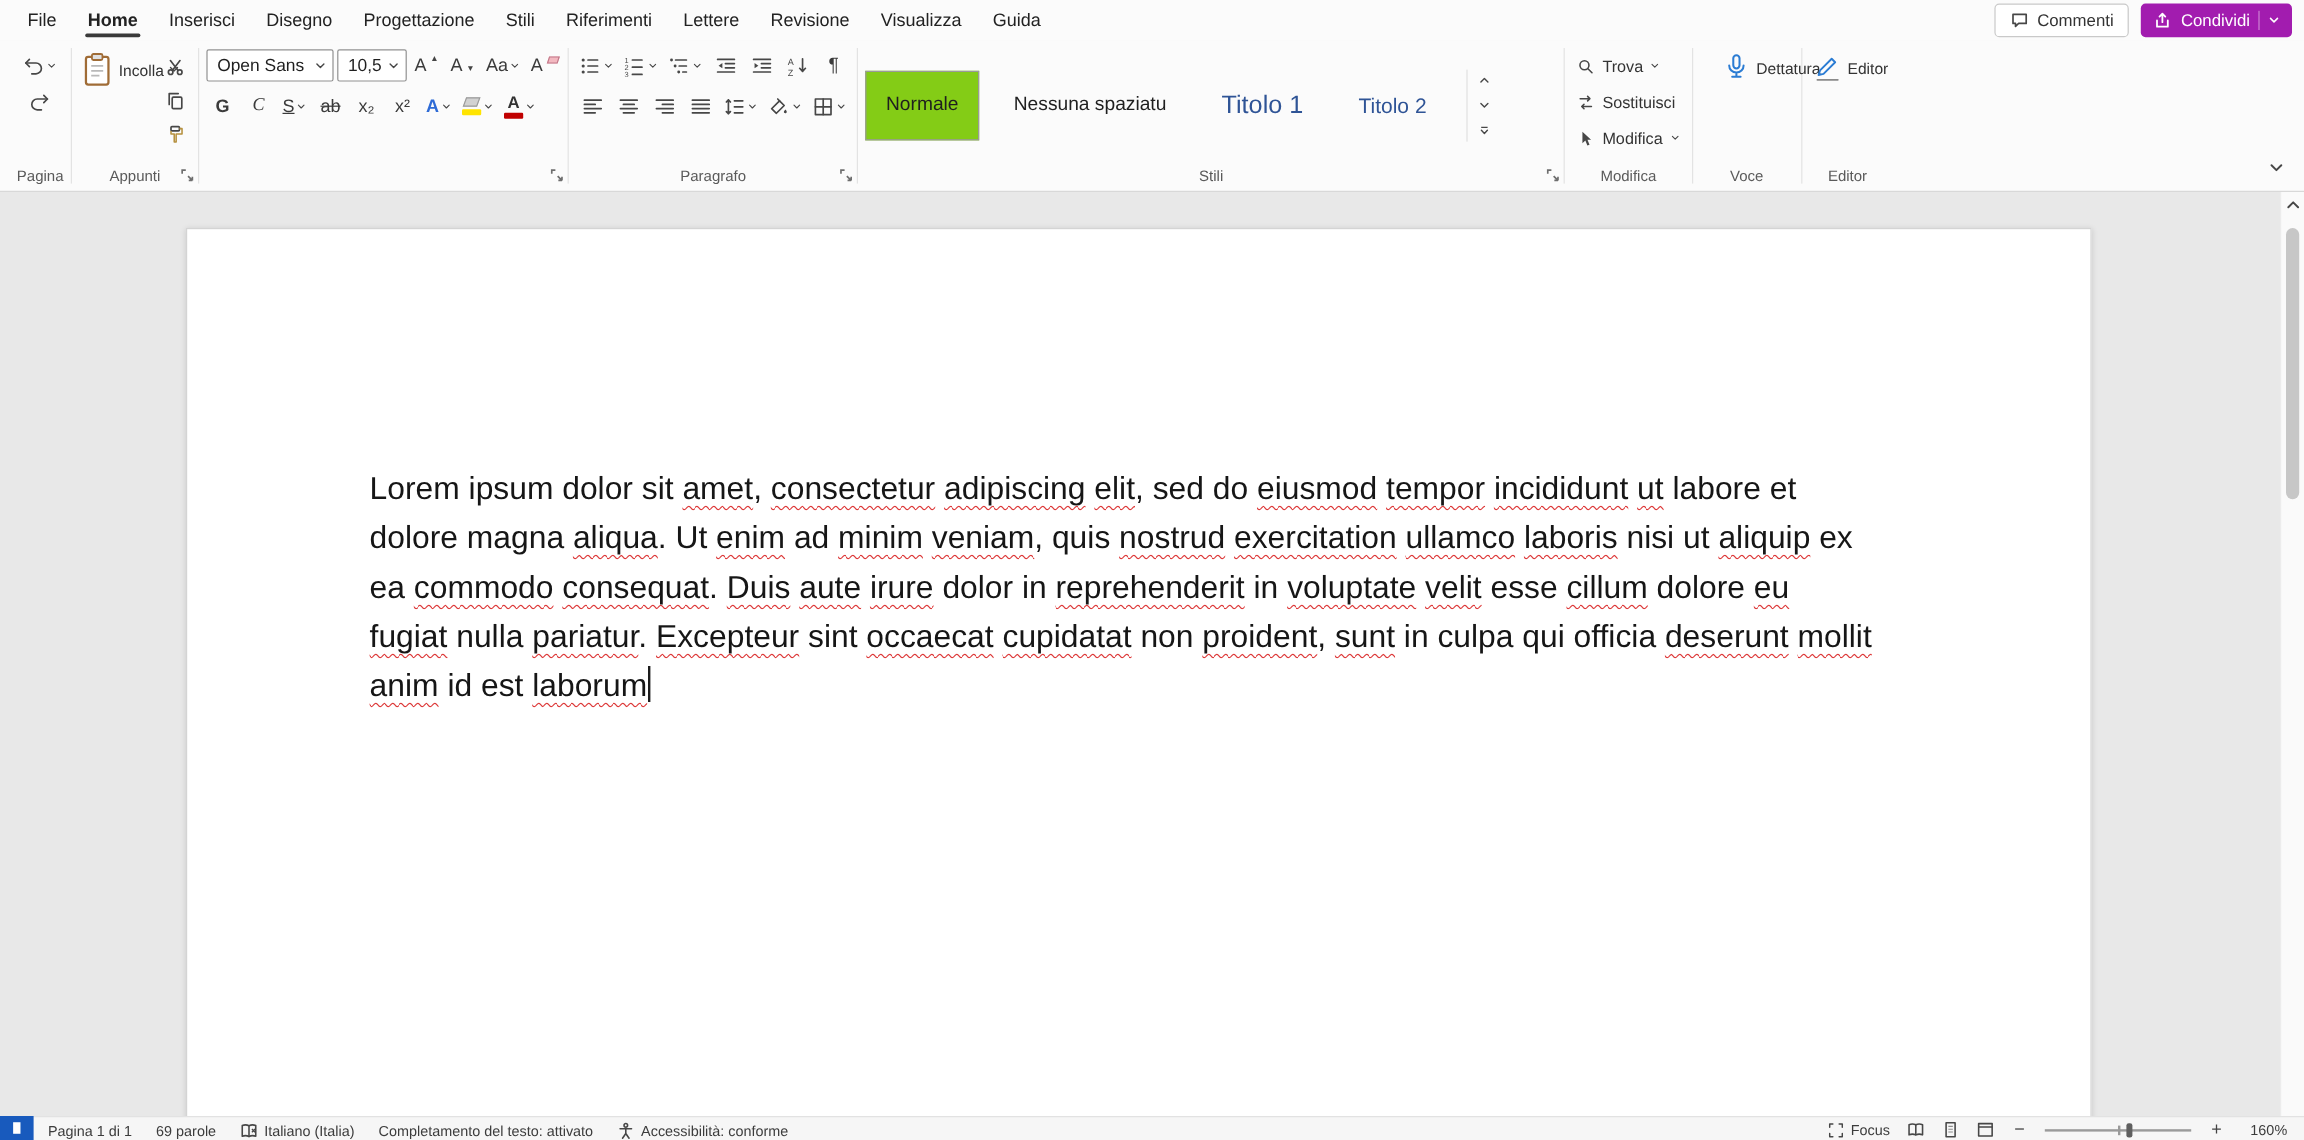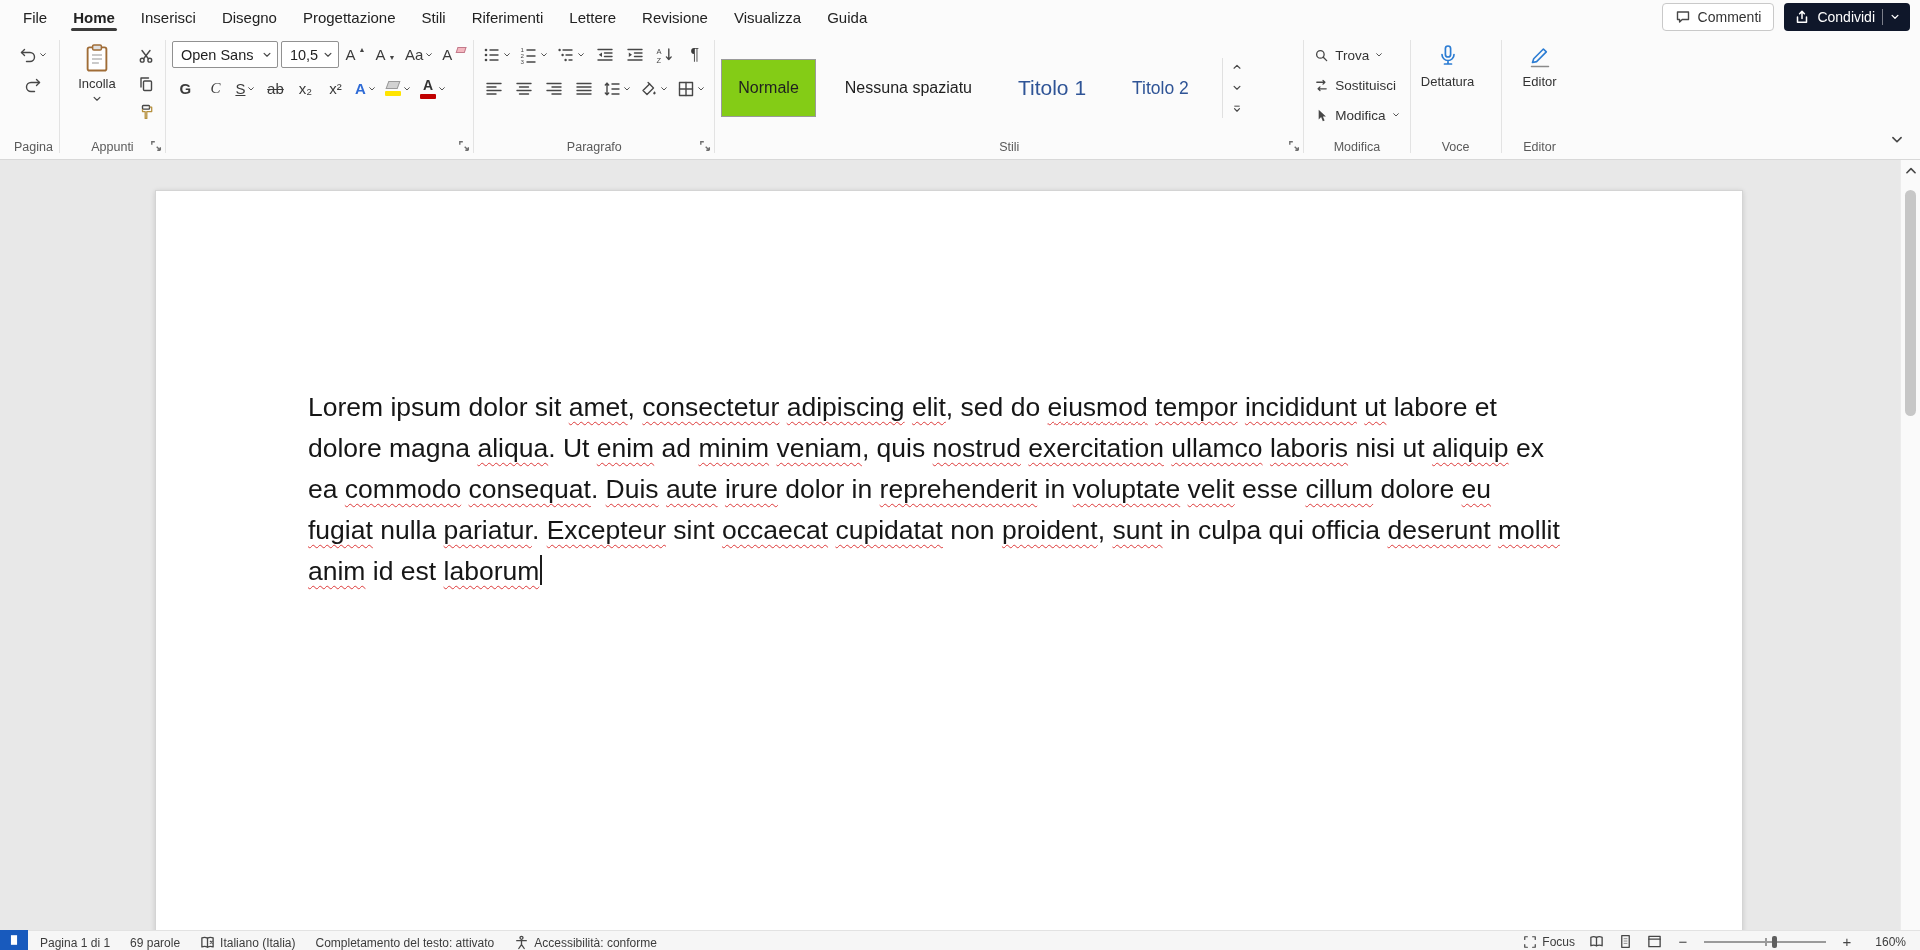--- a/index.html
+++ b/index.html
@@ -9,34 +9,34 @@
   .app{position:relative;width:1920px;height:950px;background:#fbfbfb}
 
   
   .menubar{position:absolute;top:0;left:0;right:0;height:34px;display:flex;align-items:center;padding-left:10px;background:#fbfbfb}
   .tabs{display:flex;height:100%}
   .tab{display:flex;align-items:center;padding:0 13px;font-size:15px;color:#222;position:relative;white-space:nowrap}
   .tab.active{font-weight:700}
   .tab.active::after{content:"";position:absolute;left:11px;right:11px;bottom:3px;height:3px;background:#3a3a3a;border-radius:2px}
   .menubar-right{margin-left:auto;display:flex;align-items:center;gap:10px;padding-right:10px}
   .btn-comments{display:flex;align-items:center;gap:7px;height:28px;padding:0 12px;border:1px solid #c9c9c9;border-radius:4px;background:#fff;font-size:14px;color:#333}
-  .btn-share{display:flex;align-items:center;gap:7px;height:28px;padding:0 10px;border-radius:4px;background:#0f172a;color:#fff;font-size:14px}
+  .btn-share{display:flex;align-items:center;gap:7px;height:28px;padding:0 10px;border-radius:4px;background:#a21caf;color:#fff;font-size:14px}
   .share-divider{width:1px;height:16px;background:rgba(255,255,255,.45)}
 
   
   .ribbon{position:absolute;top:34px;left:0;right:0;height:126px;background:#fbfbfb;border-bottom:1px solid #d8d8d8;display:flex;padding-left:8px}
   .rgroup{position:relative;display:flex;flex-direction:column;padding:7px 6px 0}
   .rgroup-content{flex:1;display:flex;align-items:flex-start}
   .rgroup-label{margin-top:auto;height:24px;display:flex;align-items:center;justify-content:center;font-size:12.5px;color:#5a5a5a}
   .launcher{position:absolute;right:2px;bottom:6px;width:14px;height:14px}
   .rdivider{width:1px;background:#e3e3e3;margin:6px 0}
   .rbtn{display:inline-flex;align-items:center;justify-content:center;border-radius:3px;color:#3b3b3b}
   .rbtn.sm{height:27px;min-width:27px;padding:0 3px;font-size:15px;gap:2px}
   .rbtn.xs{height:25px;min-width:25px}
-  .bigbtn{display:flex;flex-direction:column;align-items:center;width:62px;gap:3px;padding-top:2px;font-size:13px;color:#333}
+  .bigbtn{display:flex;flex-direction:row;align-items:center;width:62px;gap:3px;padding-top:2px;font-size:13px;color:#333}
   .col{flex-direction:column;align-items:center;gap:3px}
   .minicol{display:flex;flex-direction:column;gap:3px;margin-left:6px;padding-top:2px}
   .combo{display:flex;align-items:center;justify-content:space-between;background:#fff;border:1px solid #919191;height:27px;padding:0 5px 0 8px;font-size:14.5px;border-radius:2px;color:#1f1f1f;gap:4px}
   .font-combo{width:106px}
   .size-combo{width:58px}
   .car-rows,.par-rows{display:flex;flex-direction:column;gap:7px}
   .car-row,.par-row{display:flex;align-items:center;gap:3px}
   .glyph-bold{font-weight:700;font-size:16px}
   .glyph-italic{font-style:italic;font-family:"Liberation Serif",serif;font-size:16px}
   .glyph-underline{text-decoration:underline;font-size:15px}
@@ -564,21 +564,21 @@
                 </svg>
               </span>
           </button>
         </div>
       </div>
       <div class="rgroup-label">Modifica</div>
     </div>
     <div class="rdivider"></div>
 
     <div class="rgroup" style="width:90px">
-      <div class="rgroup-content" style="justify-content:flex-start;width:100%">
+      <div class="rgroup-content" style="justify-content:flex-end;width:100%">
         <button class="bigbtn">
           <span class="ic28" data-icon="mic">
               <svg viewBox="0 0 28 28">
                 <rect x="11.4" y="3" width="5.2" height="11" rx="2.6" fill="none" stroke="#2b7cd3" stroke-width="1.7"></rect>
                 <path d="M8 11.5a6 6 0 0 0 12 0M14 17.5V21M10.5 21h7" fill="none" stroke="#2b7cd3" stroke-width="1.7" stroke-linecap="round"></path>
               </svg>
             </span>
           <span>Dettatura</span>
         </button>
       </div>

